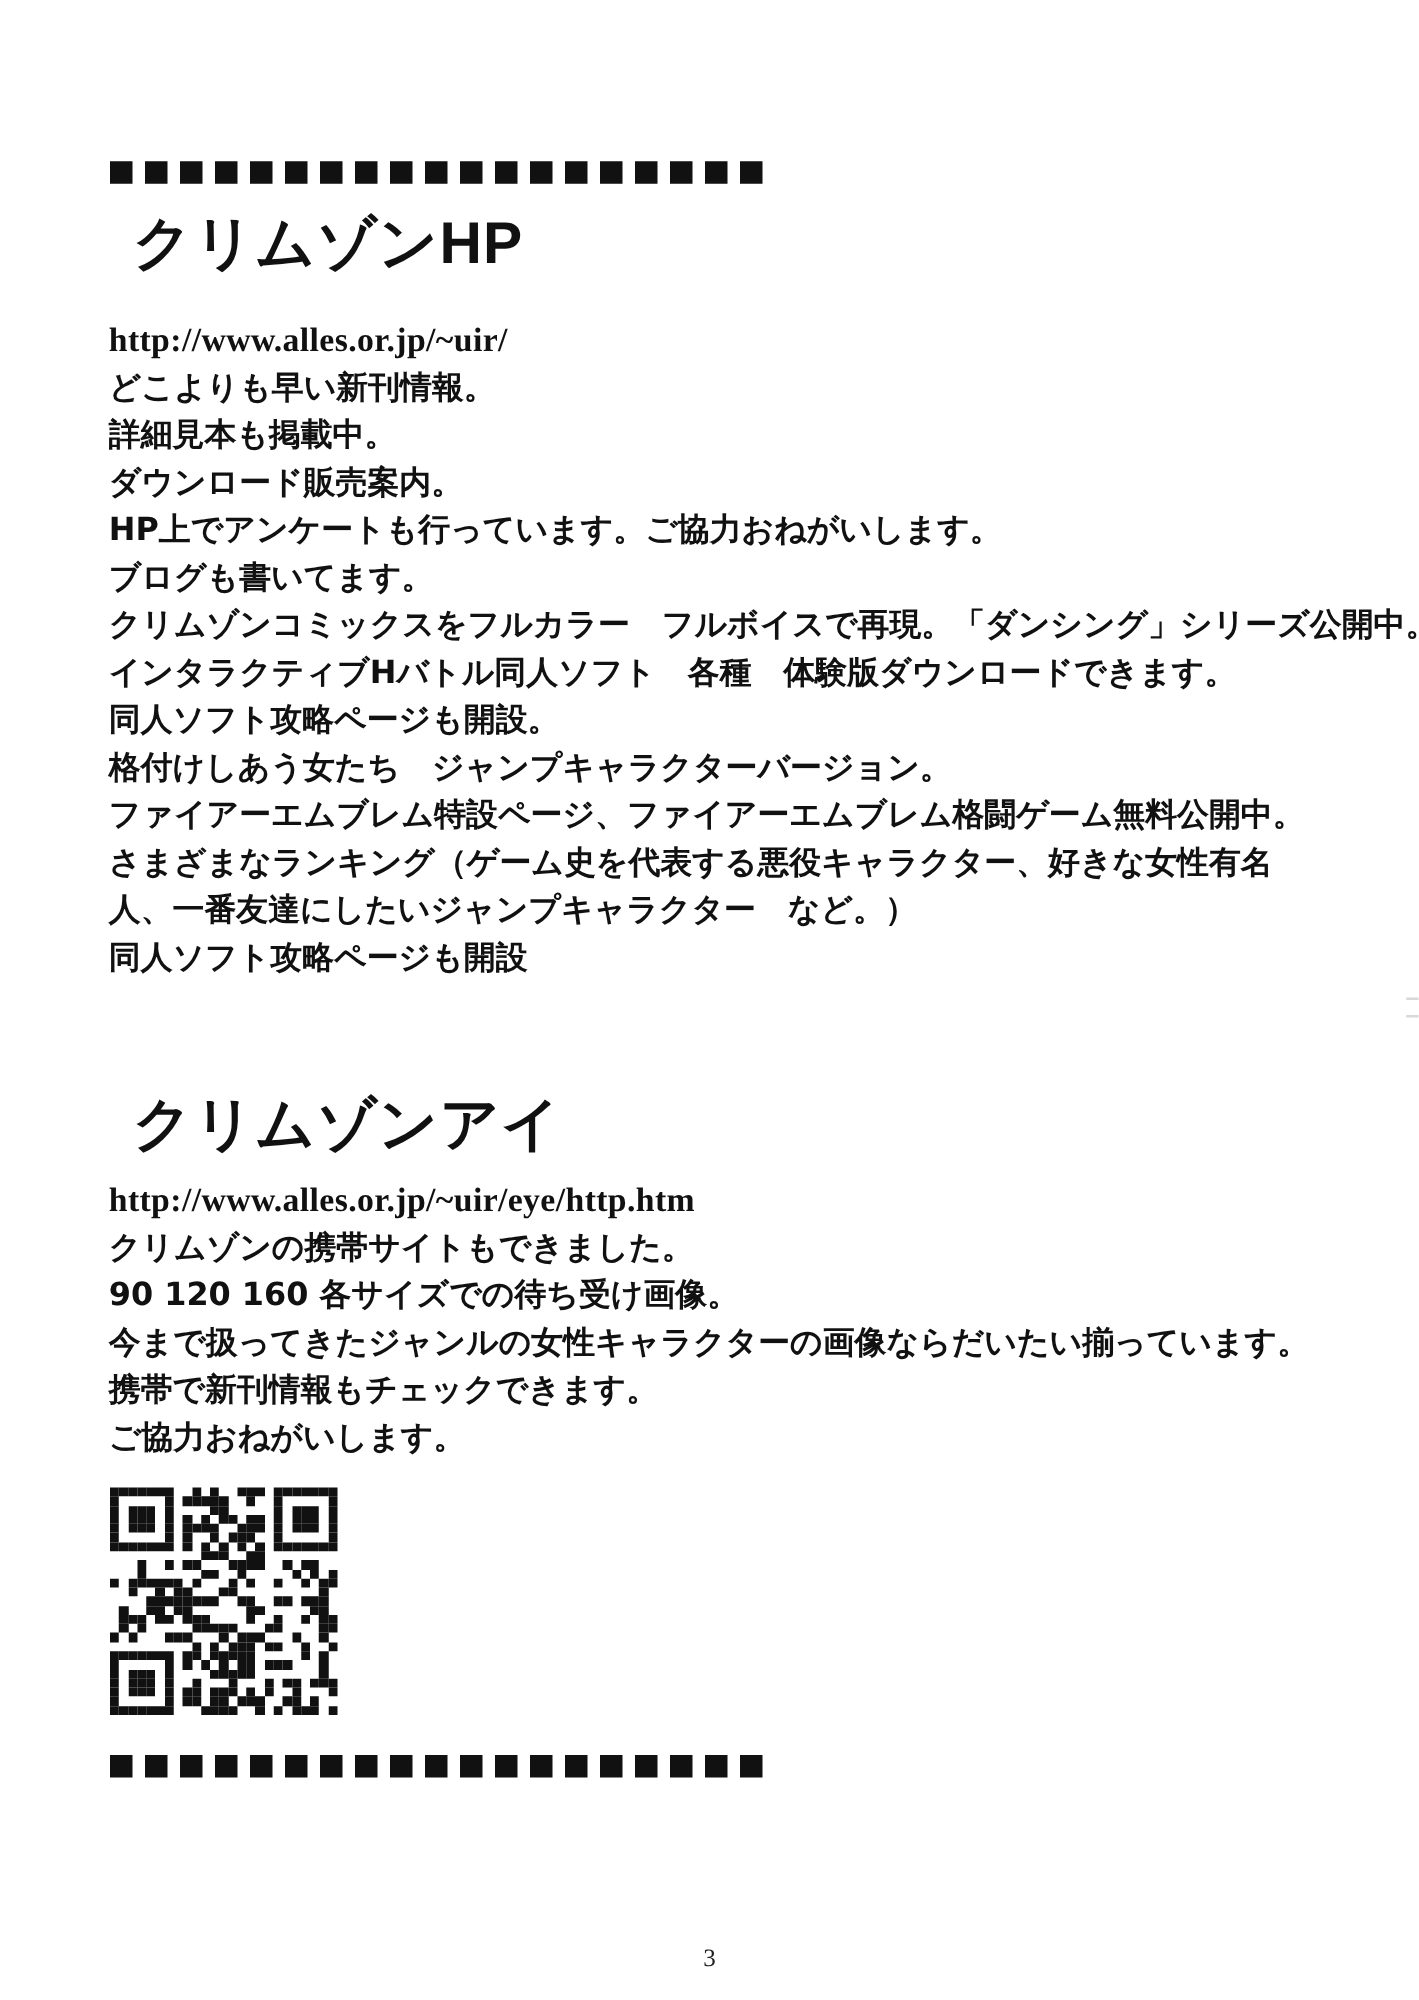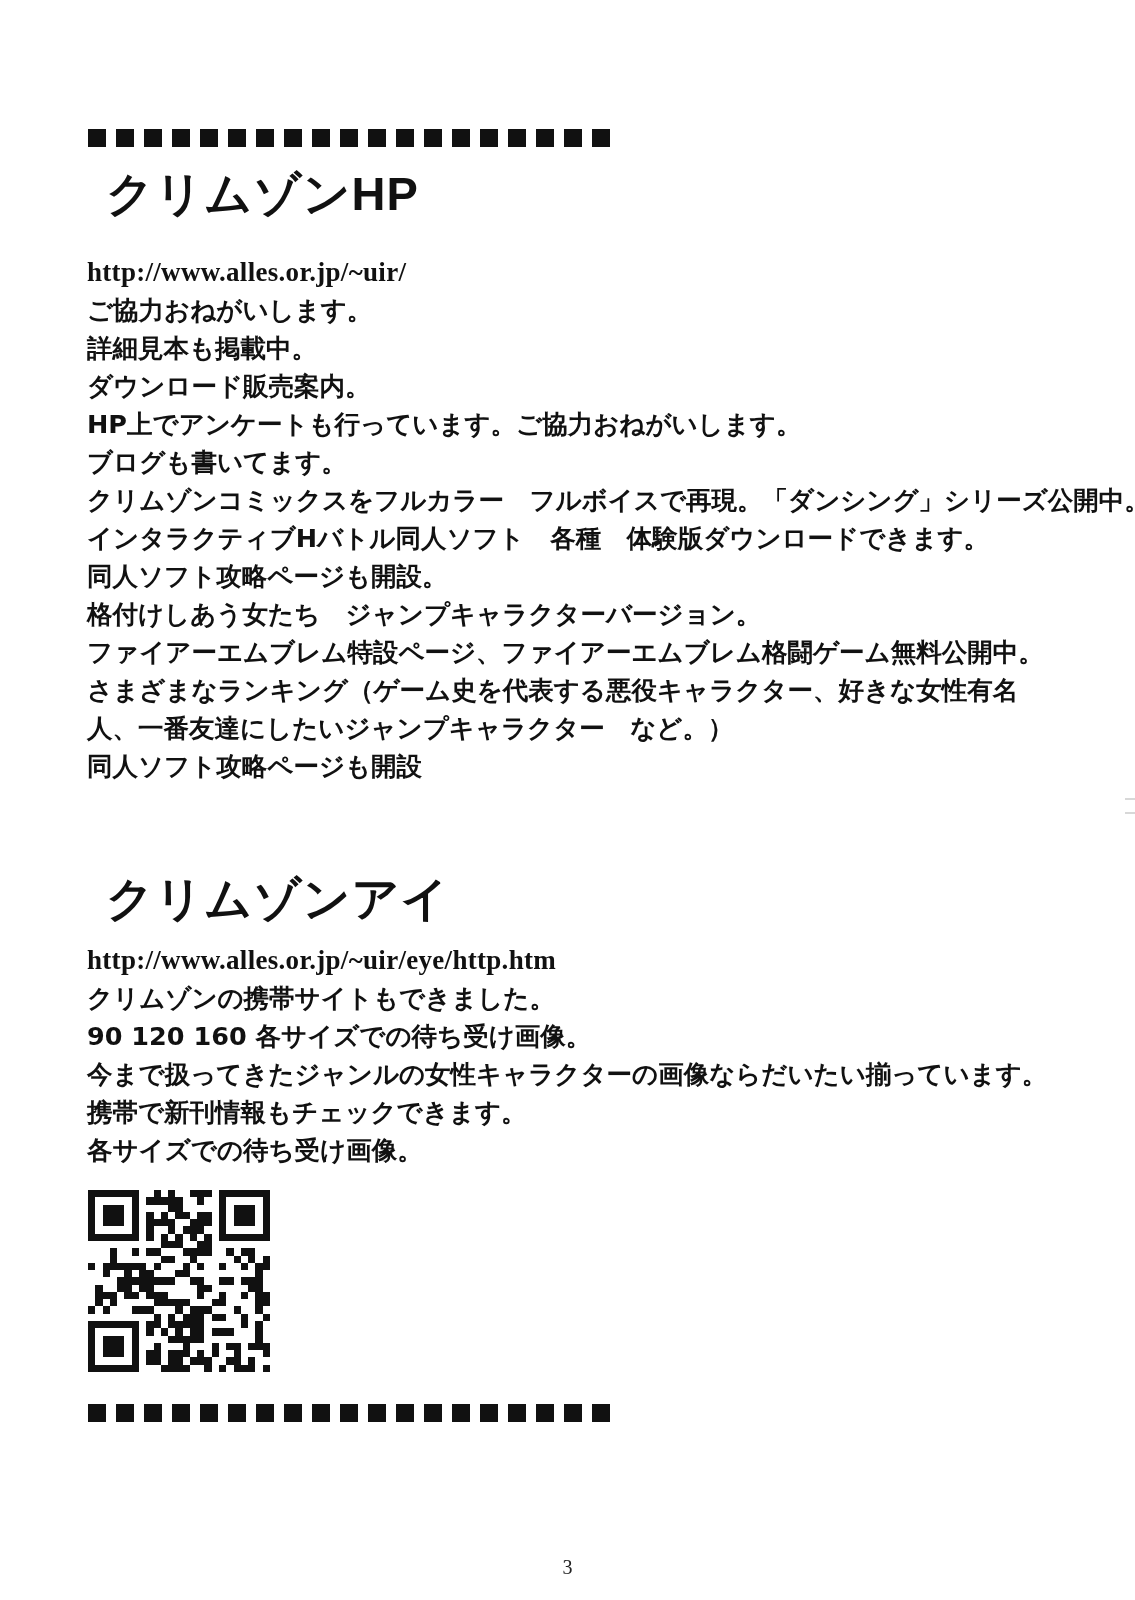--- a/index.html
+++ b/index.html
@@ -140,21 +140,21 @@
       <span class="sq"></span>
       <span class="sq"></span>
       <span class="sq"></span>
       <span class="sq"></span>
     </div>
 
   <div class="section-title" id="title-hp">クリムゾンHP</div>
 
   <div class="text-block" id="block-hp">
     <div class="line url">http://www.alles.or.jp/~uir/</div>
-    <div class="line">ご協力おねがいします。</div>
+    <div class="line">どこよりも早い新刊情報。</div>
     <div class="line">詳細見本も掲載中。</div>
     <div class="line">ダウンロード販売案内。</div>
     <div class="line">HP上でアンケートも行っています。ご協力おねがいします。</div>
     <div class="line">ブログも書いてます。</div>
     <div class="line">クリムゾンコミックスをフルカラー　フルボイスで再現。「ダンシング」シリーズ公開中。</div>
     <div class="line">インタラクティブHバトル同人ソフト　各種　体験版ダウンロードできます。</div>
     <div class="line">同人ソフト攻略ページも開設。</div>
     <div class="line">格付けしあう女たち　ジャンプキャラクターバージョン。</div>
     <div class="line">ファイアーエムブレム特設ページ、ファイアーエムブレム格闘ゲーム無料公開中。</div>
     <div class="line wrap">さまざまなランキング（ゲーム史を代表する悪役キャラクター、好きな女性有名人、一番友達にしたいジャンプキャラクター　など。）</div>
@@ -162,21 +162,21 @@
   </div>
 
   <div class="section-title" id="title-eye">クリムゾンアイ</div>
 
   <div class="text-block" id="block-eye">
     <div class="line url">http://www.alles.or.jp/~uir/eye/http.htm</div>
     <div class="line">クリムゾンの携帯サイトもできました。</div>
     <div class="line">90 120 160 各サイズでの待ち受け画像。</div>
     <div class="line">今まで扱ってきたジャンルの女性キャラクターの画像ならだいたい揃っています。</div>
     <div class="line">携帯で新刊情報もチェックできます。</div>
-    <div class="line">各サイズでの待ち受け画像。</div>
+    <div class="line">ご協力おねがいします。</div>
   </div>
 
   <div class="qr" id="qr-code">
       <i class="on"></i>
       <i class="on"></i>
       <i class="on"></i>
       <i class="on"></i>
       <i class="on"></i>
       <i class="on"></i>
       <i class="on"></i>

